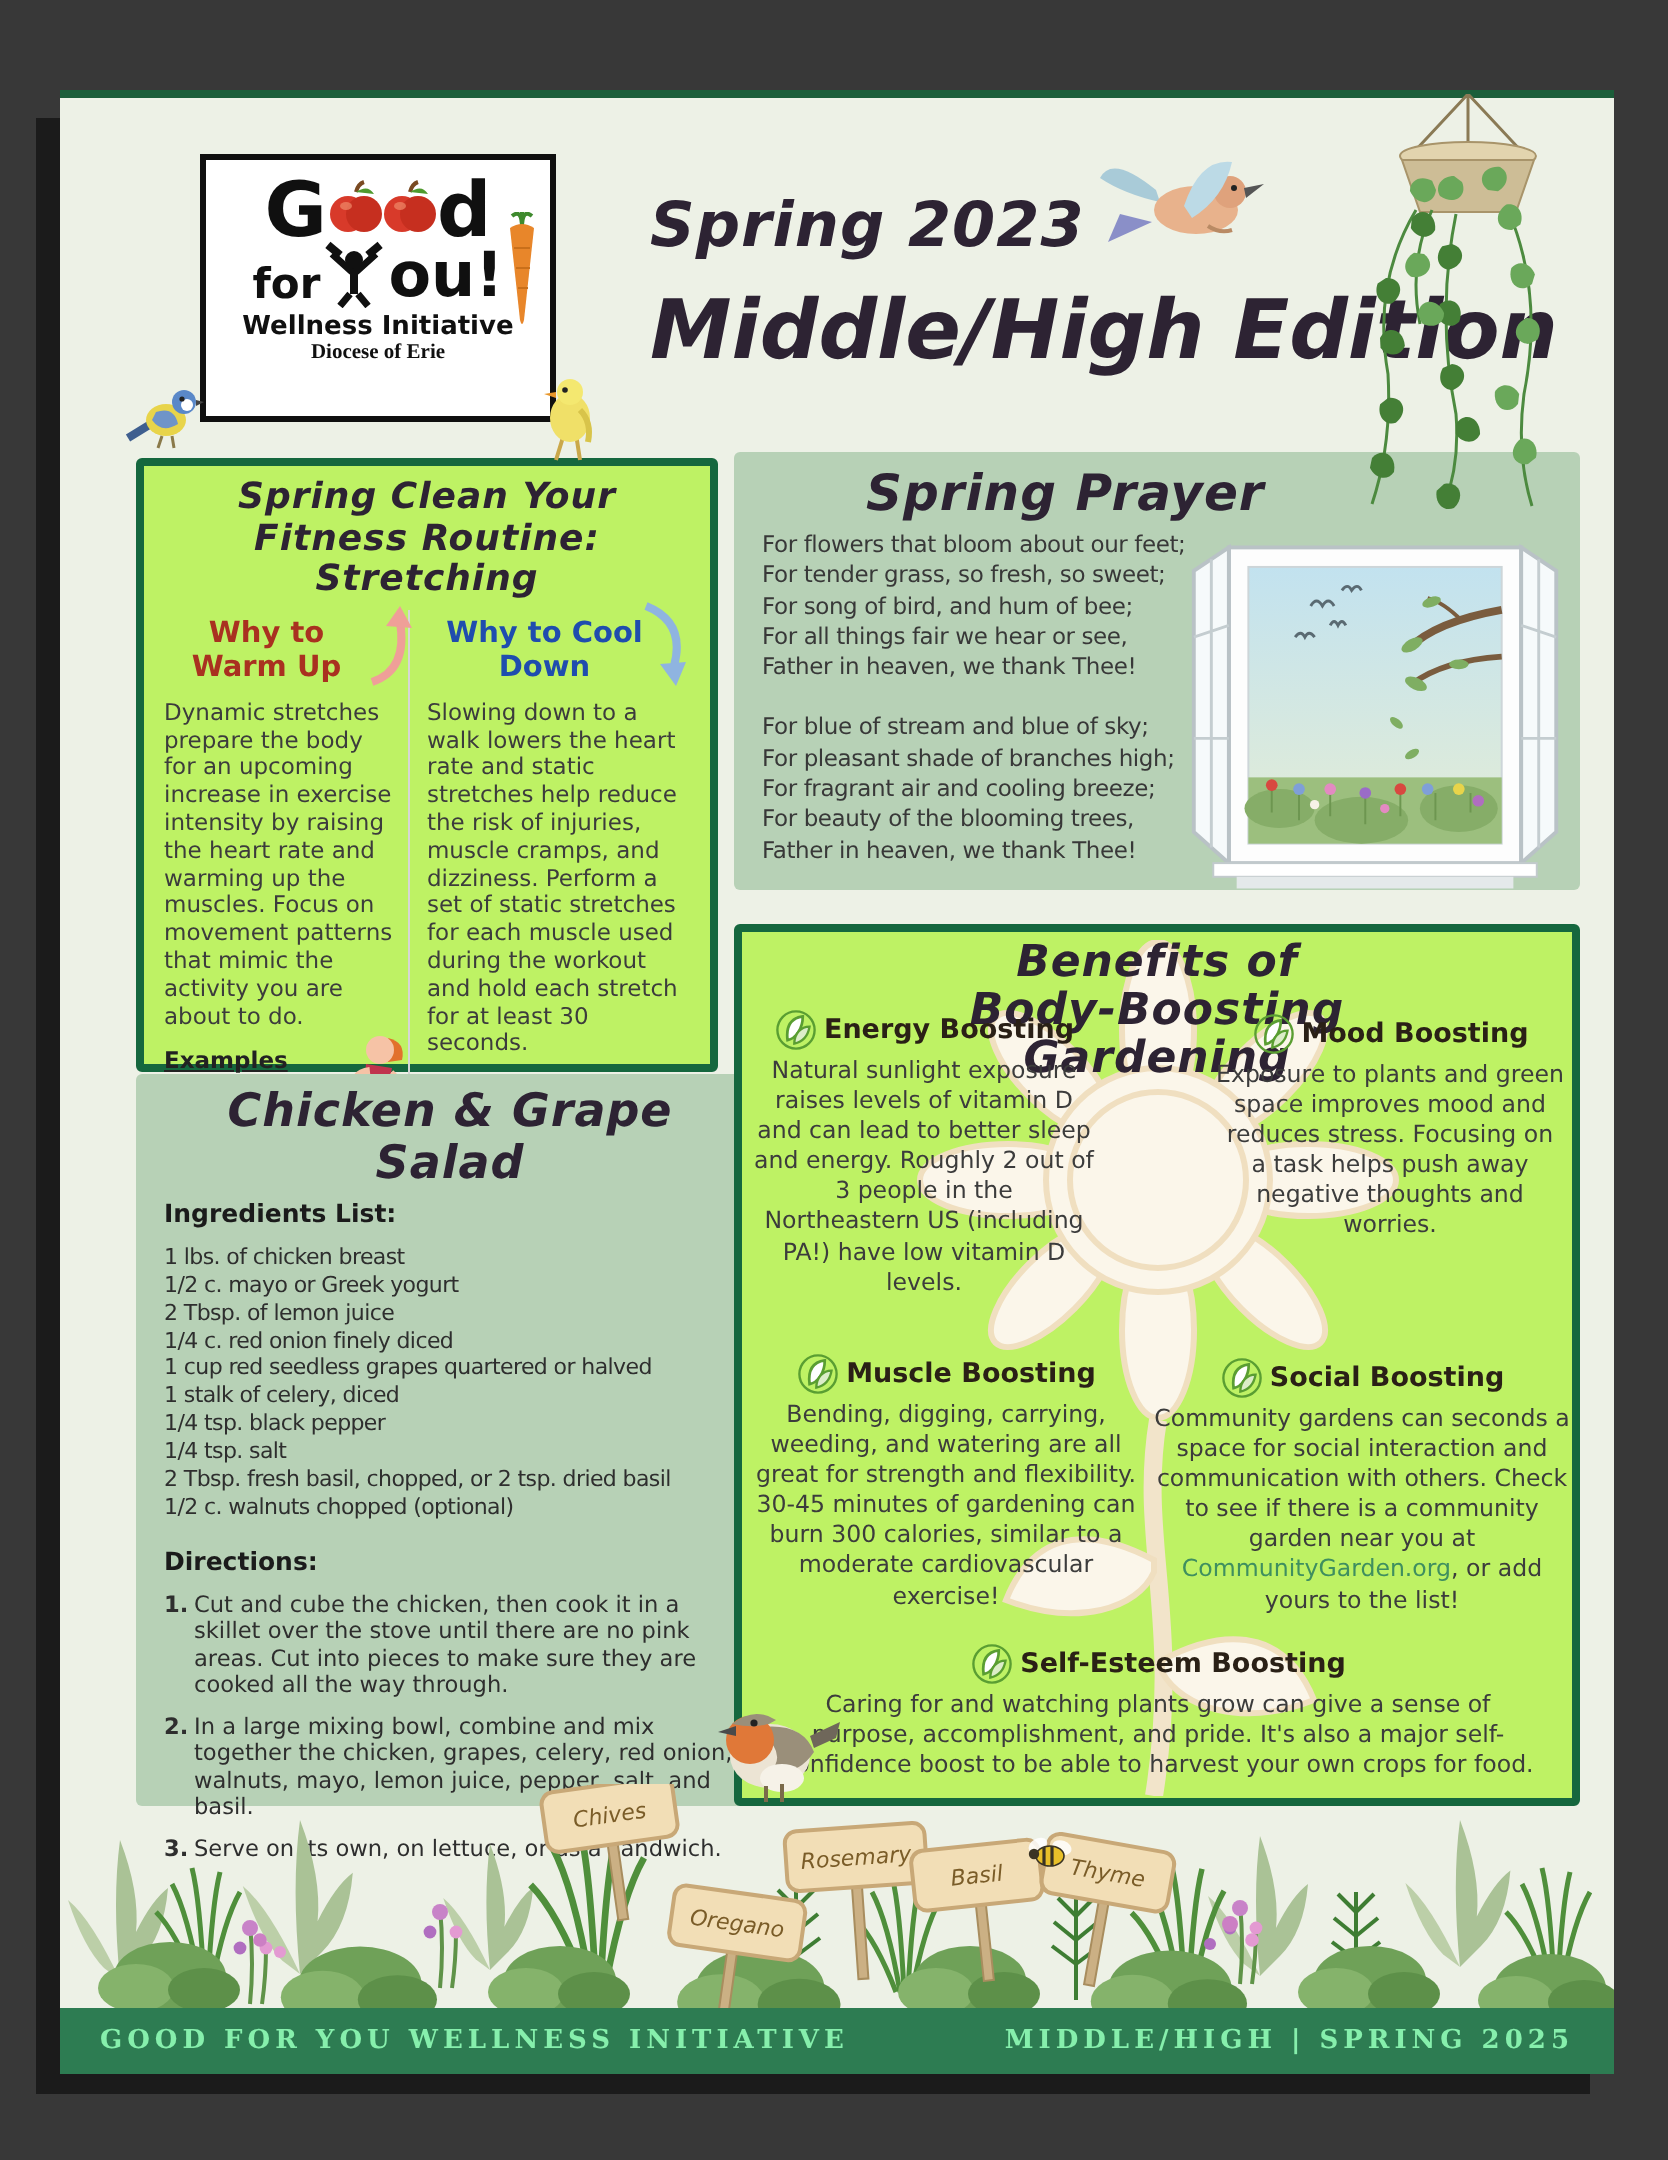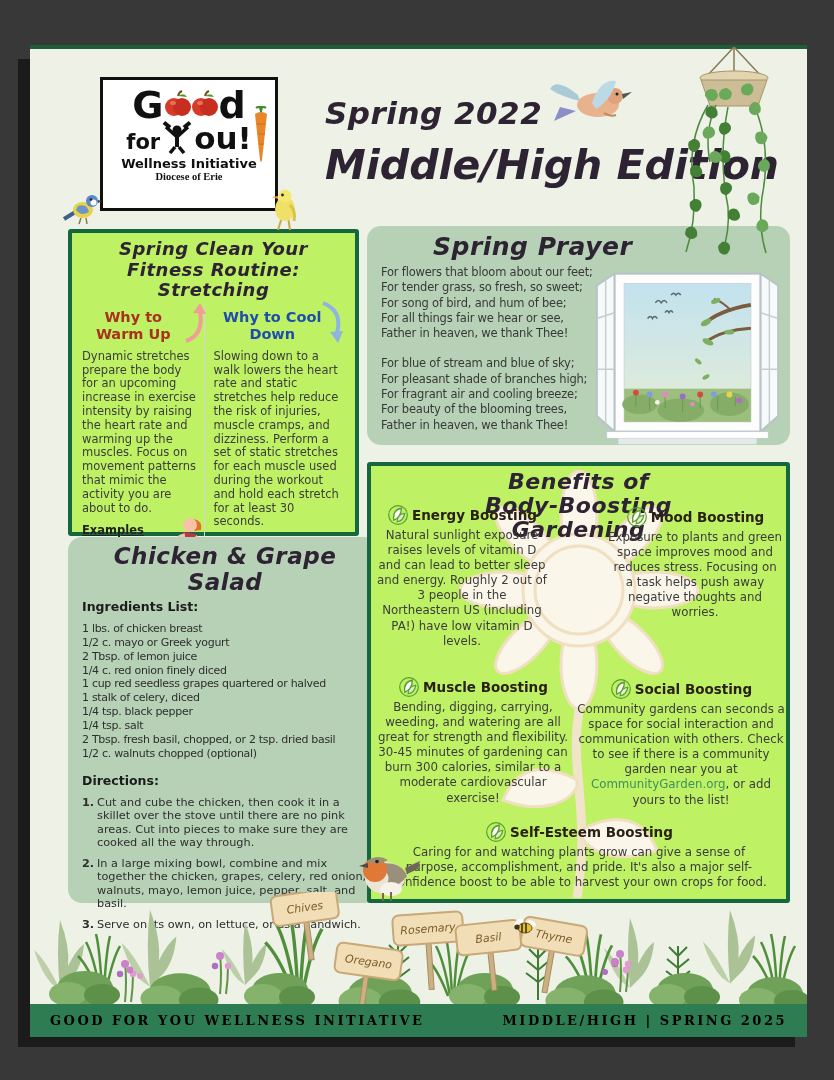--- a/index.html
+++ b/index.html
@@ -27,21 +27,21 @@
   .title-season { position:absolute; left:295px; top:46px; font-size:31px; }
   .title-edition { position:absolute; left:295px; top:92px; font-size:41px; letter-spacing:0; }
   .bluebird { position:absolute; left:518px; top:24px; z-index:2; }
   .hang-plant { position:absolute; right:-4px; top:-2px; z-index:2; }
   .bird-tit { position:absolute; left:30px; top:138px; z-index:4; }
   .bird-canary { position:absolute; left:238px; top:138px; z-index:4; }
 
   
   .panel { position:absolute; border-radius:3px; }
   .panel-white { background:#bef264; border:4px solid #15673e; }
-  .panel-green { background:#b7d1b6;border-radius:14px; }
+  .panel-green { background:#b7d1b6; }
 
   
   .fitness { left:38px; top:180px; width:291px; height:307px; padding:6px 8px; }
   .fitness-title { text-align:center; font-size:18px; line-height:1.15; }
   .fit-cols { display:flex; margin-top:4px; }
   .fit-col1 { width:47%; padding:0 6px 0 2px; border-right:1px solid #d6d6d6; position:relative; }
   .fit-col2 { width:53%; padding:0 2px 0 8px; position:relative; }
   .col-head { position:relative; text-align:center; font-size:14.5px; font-weight:800;
               line-height:1.2; margin:4px 14px 6px 0; }
   .warm { color:#a93120; }
@@ -86,21 +86,21 @@
   .g-esteem { left:18px; top:355px; width:380px; }
   .g-link { color:#3f8f5f; text-decoration:none; }
 
   
   .garden-strip { position:absolute; left:0; top:843px; z-index:4; }
   .robin { position:absolute; left:327px; top:799px; z-index:5; }
   .footer { position:absolute; left:0; top:955px; width:777px; height:33px;
             background:#2d7c52; z-index:6; display:flex; align-items:center;
             justify-content:space-between; padding:0 20px;
             font-family:"DejaVu Serif", serif; font-size:13px; font-weight:700;
-            letter-spacing:2.5px; color:#000000; }
+            letter-spacing:2.5px; color:#86efac; }
   .sign-text { font-family:"DejaVu Sans", sans-serif; font-style:italic; font-size:11px; fill:#7a5c28; }
 </style>
 </head>
 <body>
 
 <div class="page">
 
   <div class="logo-box">
     <div class="logo-row1">
       <span class="logo-letter">G</span>
@@ -134,21 +134,21 @@
     </div>
     <div class="logo-sub1">Wellness Initiative</div>
     <div class="logo-sub2">Diocese of Erie</div>
     <svg class="carrot" width="16" height="58" viewBox="0 0 16 58">
       <path d="M3 2 Q8 -2 8 8 M13 2 Q8 -2 8 8 M8 0 V8" stroke="#3f8a2e" stroke-width="2" fill="none"></path>
       <path d="M2 8 Q8 4 14 8 L9 54 Q8 58 7 54 Z" fill="#e8862a"></path>
       <path d="M4 18 h8 M5 28 h7 M6 38 h5" stroke="#c96f1a" stroke-width="1"></path>
     </svg>
   </div>
 
-  <div class="hand title-season">Spring 2022</div>
+  <div class="hand title-season">Spring 2023</div>
   <div class="hand title-edition">Middle/High Edition</div>
 
   <svg class="bluebird" width="92" height="58" viewBox="0 0 92 58">
     <path d="M30 22 Q8 4 2 16 Q14 24 32 28 Z" fill="#a9cbd8"></path>
     <path d="M28 38 L6 48 L12 34 Z" fill="#8a8fc8"></path>
     <ellipse cx="50" cy="32" rx="21" ry="12" fill="#e8b28c"></ellipse>
     <circle cx="67" cy="23" r="8" fill="#dfa27c"></circle>
     <polygon points="74,21 84,19 75,26" fill="#555"></polygon>
     <circle cx="69" cy="21" r="1.5" fill="#222"></circle>
     <path d="M44 30 Q52 6 68 8 Q64 26 48 36 Z" fill="#bcdae6"></path>

